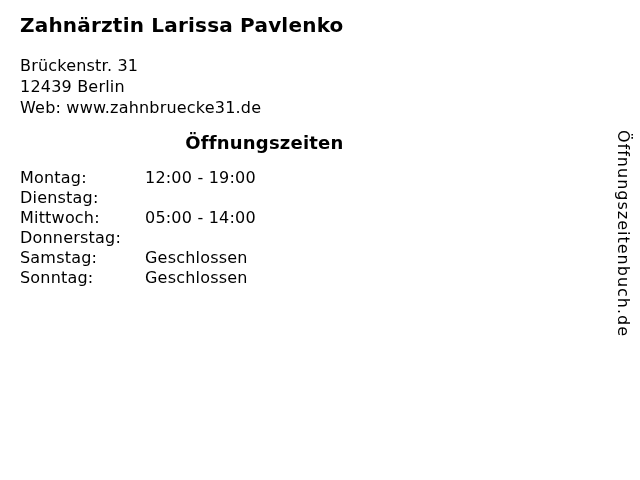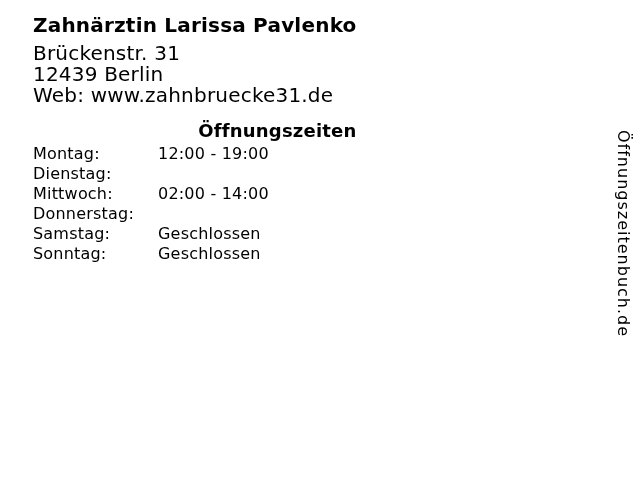--- a/index.html
+++ b/index.html
@@ -11,48 +11,48 @@
     width: 640px;
     height: 480px;
     position: relative;
     background: #ffffff;
     color: #000000;
     font-family: "DejaVu Sans", "Liberation Sans", sans-serif;
     overflow: hidden;
   }
   .content {
     position: absolute;
-    left: 33px;
+    left: 20px;
     top: 12px;
   }
   .business-name {
     margin: 0;
     font-size: 20px;
     line-height: 26px;
     font-weight: bold;
     letter-spacing: 0.2px;
     white-space: nowrap;
   }
   .address-block {
-    margin-top: 5px;
-    font-size: 20px;
+    margin-top: 17px;
+    font-size: 16px;
     line-height: 21px;
     letter-spacing: 0.2px;
   }
   .address-line { white-space: nowrap; }
   .hours-title {
     margin: 14px 0 0 0;
     font-size: 18px;
     line-height: 22px;
     font-weight: bold;
     letter-spacing: 0.2px;
     text-align: right;
   }
   .hours-table {
-    margin-top: 2px;
+    margin-top: 14px;
     font-size: 16px;
     letter-spacing: 0.2px;
   }
   .hours-row {
     display: flex;
     line-height: 20px;
   }
   .hours-day {
     width: 125px;
     flex: 0 0 125px;
@@ -90,21 +90,21 @@
   <div class="hours-table">
     <div class="hours-row">
       <span class="hours-day">Montag:</span>
       <span class="hours-time">12:00 - 19:00</span>
     </div>
     <div class="hours-row">
       <span class="hours-day">Dienstag:</span>
     </div>
     <div class="hours-row">
       <span class="hours-day">Mittwoch:</span>
-      <span class="hours-time">02:00 - 14:00</span>
+      <span class="hours-time">05:00 - 14:00</span>
     </div>
     <div class="hours-row">
       <span class="hours-day">Donnerstag:</span>
     </div>
     <div class="hours-row">
     </div>
     <div class="hours-row">
       <span class="hours-day">Samstag:</span>
       <span class="hours-time">Geschlossen</span>
     </div>

